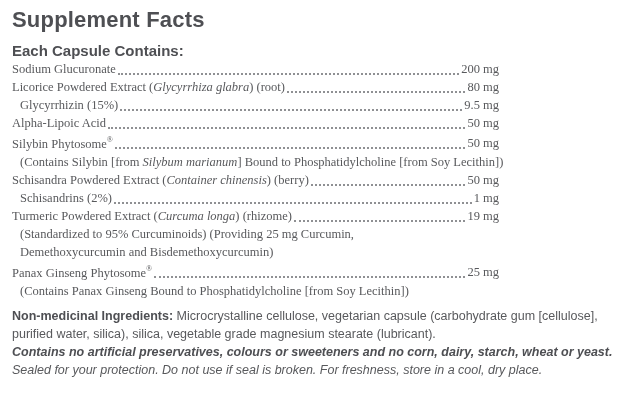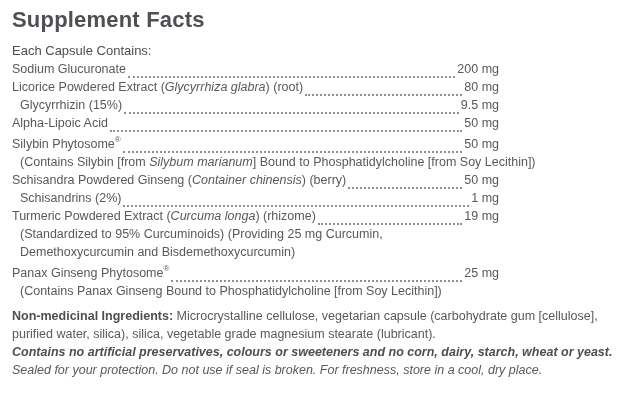--- a/index.html
+++ b/index.html
@@ -23,32 +23,33 @@
   .title {
     font-size: 22px;
     font-weight: 600;
     letter-spacing: 0.2px;
     color: var(--title);
     line-height: 26px;
     margin-bottom: 9px;
   }
   .serving-info { font-size: 12.5px; line-height: 19.5px; margin-bottom: 9px; }
   .section-header {
-    font-size: 13px;
-    font-weight: normal;
+    font-size: 15px;
+    font-weight: bold;
     line-height: 18px;
     color: var(--title);
   }
   .rows { }
   .row {
     display: flex;
-    align-items: flex-end;
+    align-items: center;
     font-size: 12.5px;
     line-height: 18px;
     width: 487px;
+    font-family: Liberation Serif, serif;
   }
   .row.note { width: auto; white-space: nowrap; }
   .row.indent { padding-left: 8px; }
   .row .name { white-space: nowrap; }
   .row .name em { font-style: italic; }
   .row .name sup { font-size: 8px; position: relative; top: -1px; }
   .row .dots {
     flex: 1 1 auto;
     min-width: 8px;
     height: 12px;
@@ -94,21 +95,21 @@
       </div>
       <div class="row">
         <span class="name"><span>Silybin Phytosome</span><sup>®</sup></span>
         <span class="dots"></span>
         <span class="amount">50 mg</span>
       </div>
       <div class="row indent note">
         <span class="name"><span>(Contains Silybin [from </span><em>Silybum marianum</em><span>] Bound to Phosphatidylcholine [from Soy Lecithin])</span></span>
       </div>
       <div class="row">
-        <span class="name"><span>Schisandra Powdered Ginseng (</span><em>Container chinensis</em><span>) (berry)</span></span>
+        <span class="name"><span>Schisandra Powdered Extract (</span><em>Container chinensis</em><span>) (berry)</span></span>
         <span class="dots"></span>
         <span class="amount">50 mg</span>
       </div>
       <div class="row indent">
         <span class="name"><span>Schisandrins (2%)</span></span>
         <span class="dots"></span>
         <span class="amount">1 mg</span>
       </div>
       <div class="row">
         <span class="name"><span>Turmeric Powdered Extract (</span><em>Curcuma longa</em><span>) (rhizome)</span></span>

